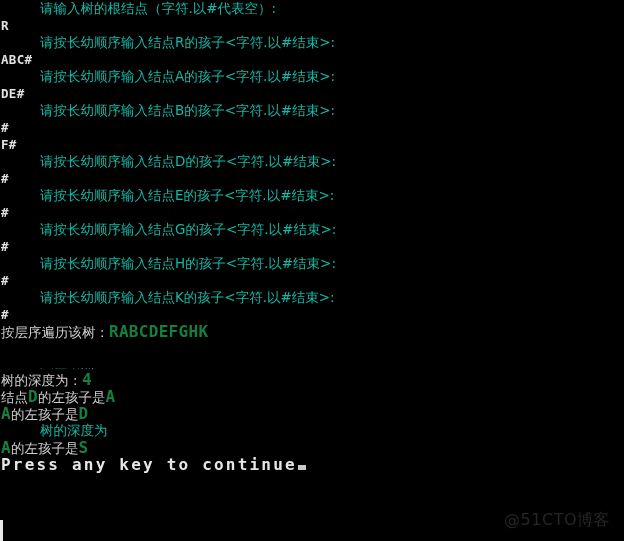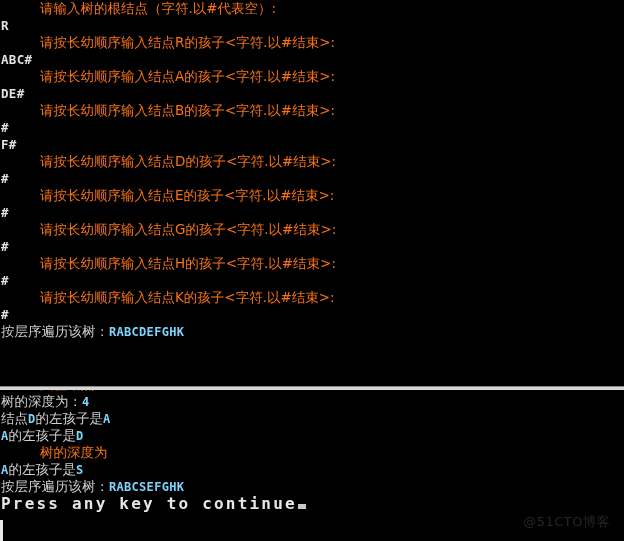--- a/index.html
+++ b/index.html
@@ -24,21 +24,21 @@
     left: 0;
     width: 624px;
     background: #000000;
     overflow: hidden;
   }
   #panel-top {
     top: 0;
     height: 387px;
   }
   #panel-bottom {
-    top: 390px;
+    top: 368px;
     height: 151px;
   }
   .divider {
     position: absolute;
     left: 0;
     top: 386px;
     width: 624px;
     height: 4px;
     background: #d6d6d6;
     border-top: 1px solid #8a8a8a;
@@ -58,41 +58,41 @@
     line-height: 17px;
     white-space: pre;
     color: #c8c8c8;
     font-size: 13px;
     letter-spacing: 0px;
     padding-left: 1px;
   }
   .line.cjk {
     font-family: "DejaVu Sans", sans-serif;
     font-size: 13.5px;
-    color: #f97316;
+    color: #14b8a6;
     font-weight: 400;
     padding-left: 40px;
   }
   .line.ascii {
     font-family: "DejaVu Sans Mono", monospace;
     font-size: 12.5px;
     font-weight: bold;
     color: #e2e2e2;
     letter-spacing: 0.3px;
   }
   .line.mixed {
     font-family: "DejaVu Sans", sans-serif;
     font-size: 13.5px;
     color: #cfcfcf;
   }
   .line.mixed .mono {
     font-family: "DejaVu Sans Mono", monospace;
     font-weight: bold;
-    font-size: 12px;
-    color: #7dd3fc;
+    font-size: 16px;
+    color: #15803d;
     letter-spacing: 0.3px;
   }
   .line.prompt-key {
     font-family: "DejaVu Sans Mono", monospace;
     font-weight: bold;
     font-size: 16px;
     color: #e6e6e6;
     letter-spacing: 2.2px;
   }
   .cursor-block {
@@ -105,21 +105,21 @@
   }
   #panel-bottom .stack {
     position: relative;
     top: -14px;
   }
   .watermark {
     position: absolute;
     right: 14px;
     bottom: 10px;
     font-family: "DejaVu Sans", sans-serif;
-    font-size: 13px;
+    font-size: 16px;
     color: #262626;
     letter-spacing: 0.5px;
     user-select: none;
   }
 </style>
 </head>
 <body>
 
 <div id="console">
 
@@ -151,21 +151,20 @@
   <div class="divider"></div>
 
   <div class="panel" id="panel-bottom">
     <div class="stack" id="bottom-lines">
         <div class="line cjk"><span>赋值结点4</span></div>
         <div class="line mixed"><span>树的深度为：</span><span class="mono">4</span></div>
         <div class="line mixed"><span>结点</span><span class="mono">D</span><span>的左孩子是</span><span class="mono">A</span></div>
         <div class="line mixed"><span class="mono">A</span><span>的左孩子是</span><span class="mono">D</span></div>
         <div class="line cjk"><span>树的深度为</span></div>
         <div class="line mixed"><span class="mono">A</span><span>的左孩子是</span><span class="mono">S</span></div>
-        <div class="line mixed"><span>按层序遍历该树：</span><span class="mono">RABCSEFGHK</span></div>
         <div class="line prompt-key"><span>Press any key to continue</span><span class="cursor-block"></span></div>
       </div>
   </div>
 
   <div class="left-edge"></div>
 
   <div class="watermark">@51CTO博客</div>
 
 </div>
 

